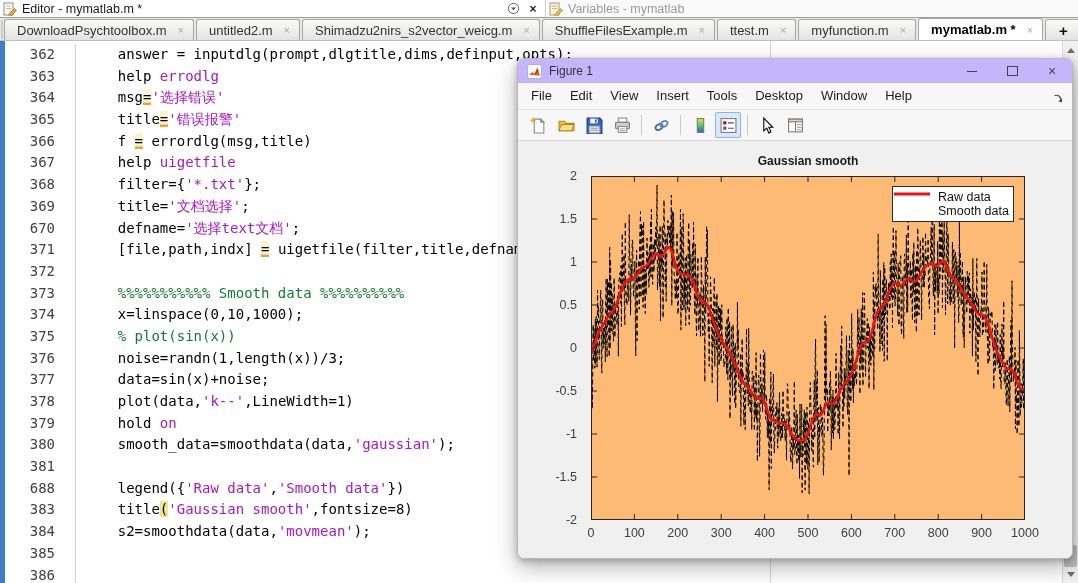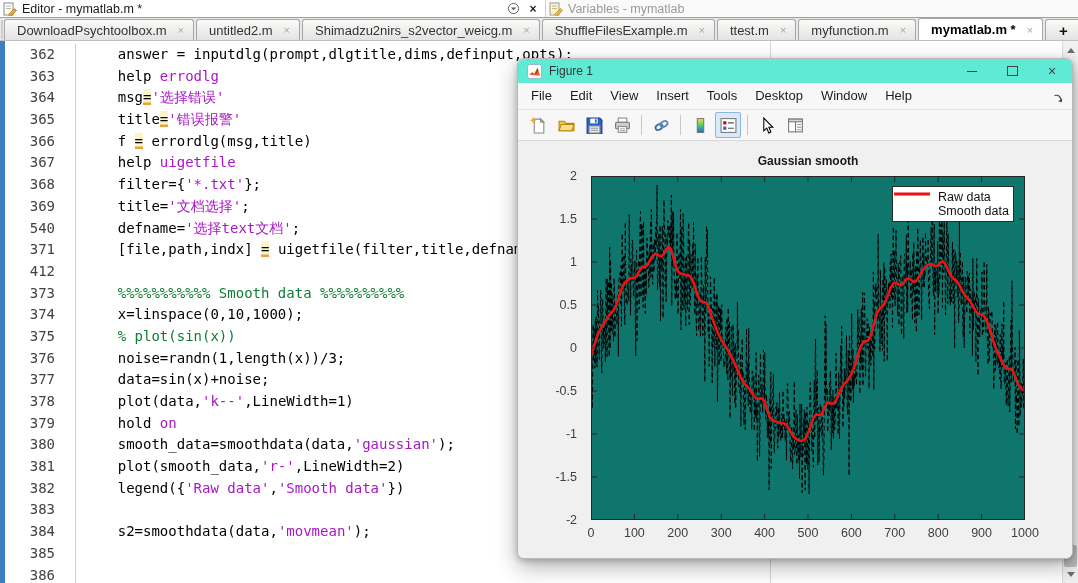--- a/index.html
+++ b/index.html
@@ -50,42 +50,42 @@
     border-left:1px solid #dcdcdc;z-index:3;box-sizing:border-box;}
   .sbtn{position:absolute;left:0;width:15px;height:16px;display:flex;align-items:center;justify-content:center;}
   .tri-up{width:0;height:0;border-left:4px solid transparent;border-right:4px solid transparent;border-bottom:5px solid #6e6e6e;}
   .tri-down{width:0;height:0;border-left:4px solid transparent;border-right:4px solid transparent;border-top:5px solid #6e6e6e;}
   .sthumb{position:absolute;left:1px;width:13px;top:504px;height:22px;background:#bdbdbd;border-radius:2px;}
 
   
   .figwin{position:absolute;left:517px;top:58px;width:556px;height:501px;background:#f0f0f0;
     border:1px solid #b9b9b9;border-radius:7px;box-sizing:border-box;z-index:10;overflow:hidden;
     box-shadow:0 8px 22px rgba(0,0,0,.30),0 2px 6px rgba(0,0,0,.22);}
-  .fig-titlebar{height:24px;background:#5eead4;display:flex;align-items:center;}
+  .fig-titlebar{height:24px;background:#c4b5fd;display:flex;align-items:center;}
   .fig-icon{width:15px;height:15px;margin-left:9px;flex:0 0 auto;}
   .fig-title{font-size:12px;color:#333;margin-left:7px;flex:1;}
   .winbtn{width:40px;height:24px;display:flex;align-items:center;justify-content:center;}
   .glyph-min{width:10px;height:1px;background:#444;}
   .glyph-max{width:9px;height:8px;border:1px solid #444;}
   .glyph-close{font-size:14px;color:#444;line-height:1;}
   .fig-menubar{height:26px;background:#f7f7f7;border-bottom:1px solid #e3e3e3;display:flex;align-items:center;padding-left:4px;}
   .menu-item{font-size:13px;color:#1c1c1c;padding:0 9px;height:24px;line-height:24px;}
   .menubar-flex{flex:1;}
   .overflow-arrow{width:12px;height:12px;margin-right:7px;}
   .fig-toolbar{height:30px;background:#f7f7f7;border-bottom:1px solid #d9d9d9;display:flex;align-items:center;padding-left:6px;}
   .tool-btn{width:24px;height:24px;display:flex;align-items:center;justify-content:center;border:1px solid transparent;border-radius:2px;margin:0 1px;}
   .tool-btn svg{width:17px;height:17px;}
   .tool-btn.active{background:#d9e9f9;border:1px solid #86b7e6;}
   .tool-sep{width:1px;height:20px;background:#c9c9c9;margin:0 5px;}
 
   
   .plot-client{position:relative;height:421px;background:#f0f0f0;}
   .plot-title{position:absolute;left:73px;top:13px;width:434px;text-align:center;
     font-size:12px;font-weight:bold;color:#1a1a1a;}
-  .axes{position:absolute;left:73px;top:35px;width:434px;height:344px;background:#0f766e;}
+  .axes{position:absolute;left:73px;top:35px;width:434px;height:344px;background:#fdba74;}
   .axes svg{position:absolute;left:0;top:0;}
   .ylabels{position:absolute;left:0;top:35px;width:66px;height:344px;}
   .ylab{position:absolute;right:7px;width:59px;text-align:right;font-size:12.5px;color:#3f3f3f;height:14px;line-height:14px;}
   .xlabels{position:absolute;left:73px;top:385px;width:434px;height:14px;}
   .xlab{position:absolute;width:50px;margin-left:-25px;text-align:center;font-size:12.5px;color:#3f3f3f;height:14px;line-height:14px;}
   .legend{position:absolute;right:11px;top:10px;width:122px;background:#fff;border:1px solid #2b2b2b;
     padding:3px 4px 3px 4px;box-sizing:border-box;}
   .leg-row{display:flex;align-items:center;height:14px;}
   .leg-sample{width:38px;height:14px;flex:0 0 auto;}
   .leg-label{font-size:12.5px;color:#111;margin-left:3px;white-space:nowrap;}
@@ -191,29 +191,29 @@
       </div>
       <div class="crow">
         <span class="lnum">368</span>
         <span class="ctext"><span class="tok-k">    filter={</span><span class="tok-s">'*.txt'</span><span class="tok-k">};</span></span>
       </div>
       <div class="crow">
         <span class="lnum">369</span>
         <span class="ctext"><span class="tok-k">    title=</span><span class="tok-s">'文档选择'</span><span class="tok-k">;</span></span>
       </div>
       <div class="crow">
-        <span class="lnum">540</span>
+        <span class="lnum">670</span>
         <span class="ctext"><span class="tok-k">    defname=</span><span class="tok-s">'选择text文档'</span><span class="tok-k">;</span></span>
       </div>
       <div class="crow">
         <span class="lnum">371</span>
         <span class="ctext"><span class="tok-k">    [file,path,indx] </span><span class="tok-w">=</span><span class="tok-k"> uigetfile(filter,title,defname);</span></span>
       </div>
       <div class="crow">
-        <span class="lnum">412</span>
+        <span class="lnum">372</span>
         <span class="ctext"></span>
       </div>
       <div class="crow">
         <span class="lnum">373</span>
         <span class="ctext"><span class="tok-cm">    %%%%%%%%%%% Smooth data %%%%%%%%%%</span></span>
       </div>
       <div class="crow">
         <span class="lnum">374</span>
         <span class="ctext"><span class="tok-k">    x=linspace(0,10,1000);</span></span>
       </div>
@@ -236,28 +236,28 @@
       <div class="crow">
         <span class="lnum">379</span>
         <span class="ctext"><span class="tok-k">    hold </span><span class="tok-s">on</span></span>
       </div>
       <div class="crow">
         <span class="lnum">380</span>
         <span class="ctext"><span class="tok-k">    smooth_data=smoothdata(data,</span><span class="tok-s">'gaussian'</span><span class="tok-k">);</span></span>
       </div>
       <div class="crow">
         <span class="lnum">381</span>
-        <span class="ctext"><span class="tok-k">    plot(smooth_data,</span><span class="tok-s">'r-'</span><span class="tok-k">,LineWidth=2)</span></span>
-      </div>
-      <div class="crow">
-        <span class="lnum">382</span>
+      </div>
+      <div class="crow">
+        <span class="lnum">688</span>
         <span class="ctext"><span class="tok-k">    legend({</span><span class="tok-s">'Raw data'</span><span class="tok-k">,</span><span class="tok-s">'Smooth data'</span><span class="tok-k">})</span></span>
       </div>
       <div class="crow">
         <span class="lnum">383</span>
+        <span class="ctext"><span class="tok-k">    title</span><span class="tok-hl">(</span><span class="tok-s">'Gaussian smooth'</span><span class="tok-k">,fontsize=8)</span></span>
       </div>
       <div class="crow">
         <span class="lnum">384</span>
         <span class="ctext"><span class="tok-k">    s2=smoothdata(data,</span><span class="tok-s">'movmean'</span><span class="tok-k">);</span></span>
       </div>
       <div class="crow">
         <span class="lnum">385</span>
         <span class="ctext"></span>
       </div>
       <div class="crow">

